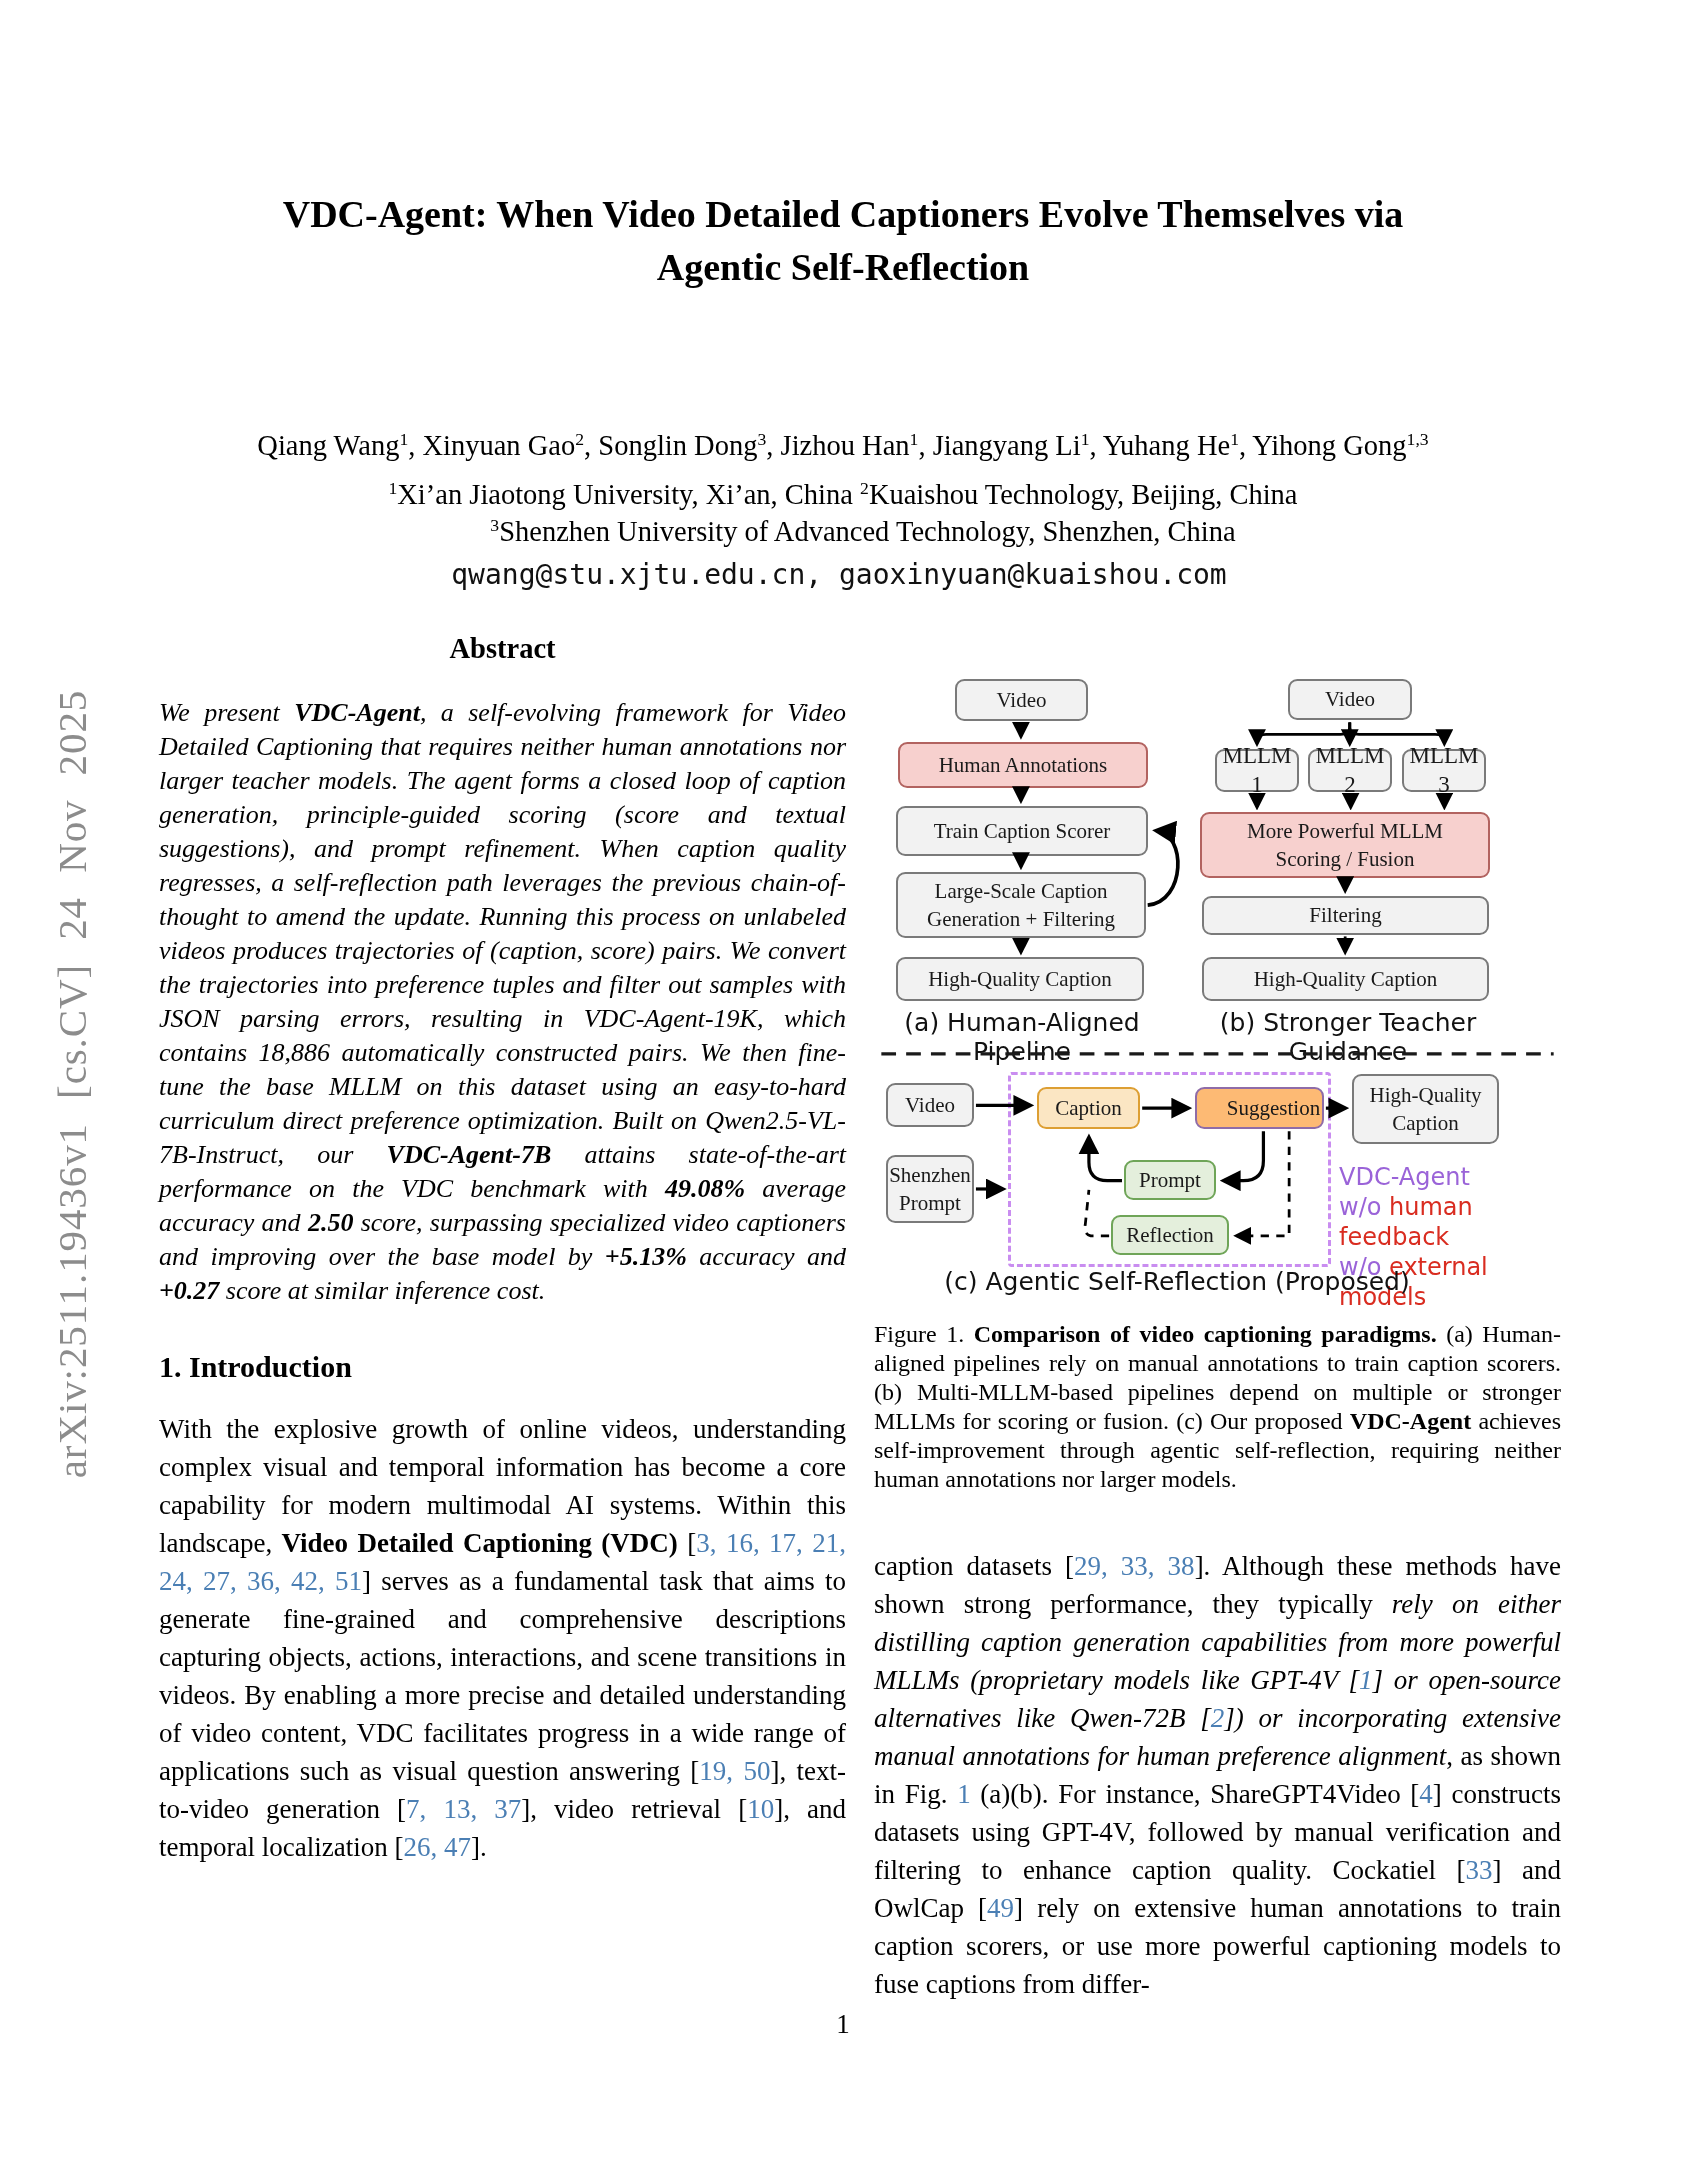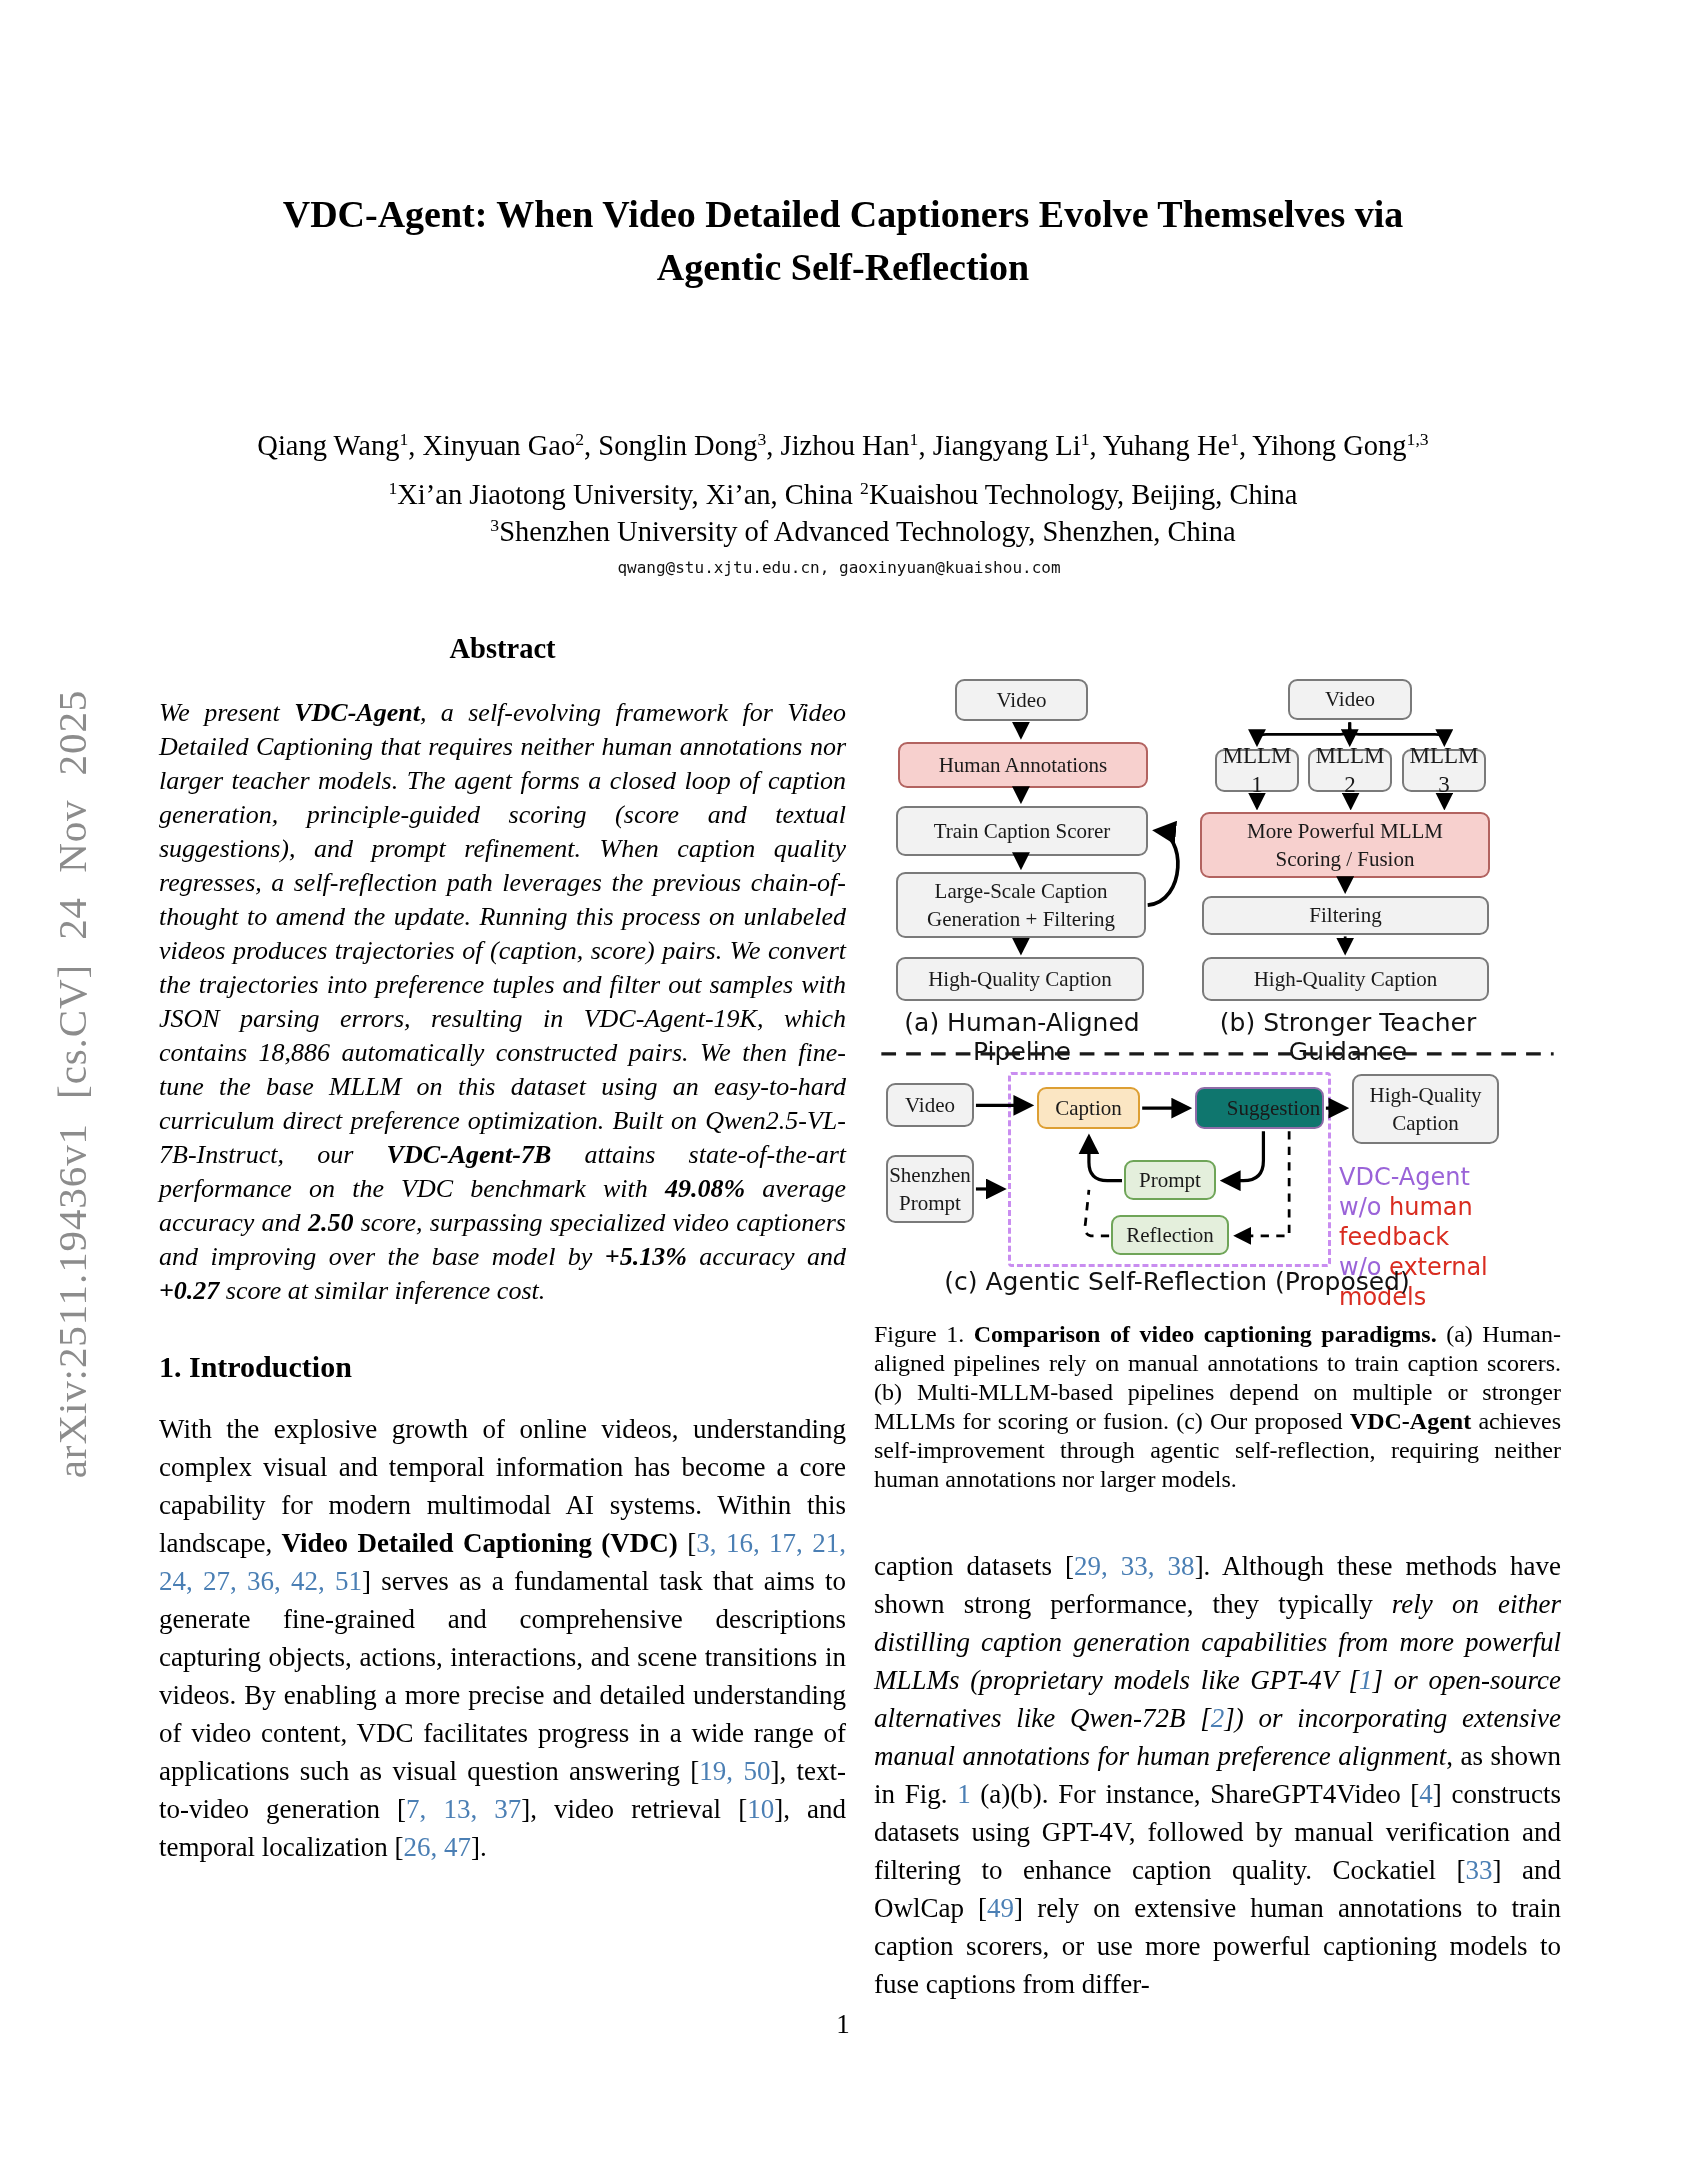--- a/index.html
+++ b/index.html
@@ -11,42 +11,42 @@
              text-align:center;font-size:41px;color:#8c8c8c;white-space:nowrap;
              word-spacing:13px;letter-spacing:0.9px;}
 
   .title{position:absolute;top:188px;left:110px;right:110px;text-align:center;
          font-size:38px;font-weight:bold;line-height:53px;}
   .authors{position:absolute;top:430px;left:0;right:0;text-align:center;font-size:28.5px;}
   sup{font-size:62%;vertical-align:super;line-height:0;}
   .affil1{position:absolute;top:479px;left:0;right:0;text-align:center;font-size:28.5px;}
   .affil2{position:absolute;top:516px;left:0;right:0;text-align:center;font-size:28.5px;padding-left:40px;}
   .emails{position:absolute;top:558px;left:0;right:8px;text-align:center;
-          font-family:"DejaVu Sans Mono",monospace;font-size:16px;letter-spacing:0px;color:#111;}
+          font-family:"DejaVu Sans Mono",monospace;font-size:28px;letter-spacing:0px;color:#111;}
 
   .col-left{position:absolute;left:159px;top:633px;width:687px;}
   .col-right{position:absolute;left:874px;top:659px;width:687px;}
 
   .abstract-head{text-align:center;font-weight:bold;font-size:28.5px;margin:0 0 31px 0;}
   .abstract-body{font-style:italic;font-size:26px;line-height:34px;text-align:justify;margin:0;}
   .abstract-body b{font-weight:bold;}
   .section-head{font-size:30px;font-weight:bold;margin:42px 0 26px 0;}
   .body-text{font-size:27px;line-height:38px;text-align:justify;margin:0;}
   .body-text.indent{text-indent:35px;}
   .cite{color:#4b7fb4;}
   .it{font-style:italic;}
 
   
   .figure{position:relative;width:687px;height:643px;}
   .fbox{position:absolute;box-sizing:border-box;border:2.3px solid #7a7a7a;border-radius:9.2px;
         background:#f2f2f2;display:flex;flex-direction:column;align-items:center;justify-content:center;
         font-size:21px;line-height:28.5px;text-align:center;color:#1a1a1a;}
   .fbox.pink{background:#f7d0ce;border-color:#b26360;}
   .fbox.orange{background:#fbe6c3;border-color:#dd9f33;}
-  .fbox.purple{background:#0f766e;border-color:#8f6ca8;padding-left:28px;}
+  .fbox.purple{background:#fdba74;border-color:#8f6ca8;padding-left:28px;}
   .fbox.green{background:#e4efdc;border-color:#6fa558;}
   .fcontainer{position:absolute;box-sizing:border-box;border:3.2px dashed #c98df0;border-radius:3.7px;}
   .panel-label{position:absolute;font-family:"DejaVu Sans",sans-serif;font-size:25px;
                text-align:center;color:#111;}
   .legend{position:absolute;font-family:"DejaVu Sans",sans-serif;font-size:24px;line-height:30px;}
   .lg-purple{color:#9a63d8;}
   .lg-red{color:#d92c20;}
   .arrows{position:absolute;left:0;top:0;pointer-events:none;}
 
   .fig-caption{font-size:24px;line-height:29px;text-align:justify;margin:18.4px 0 0 0;}

